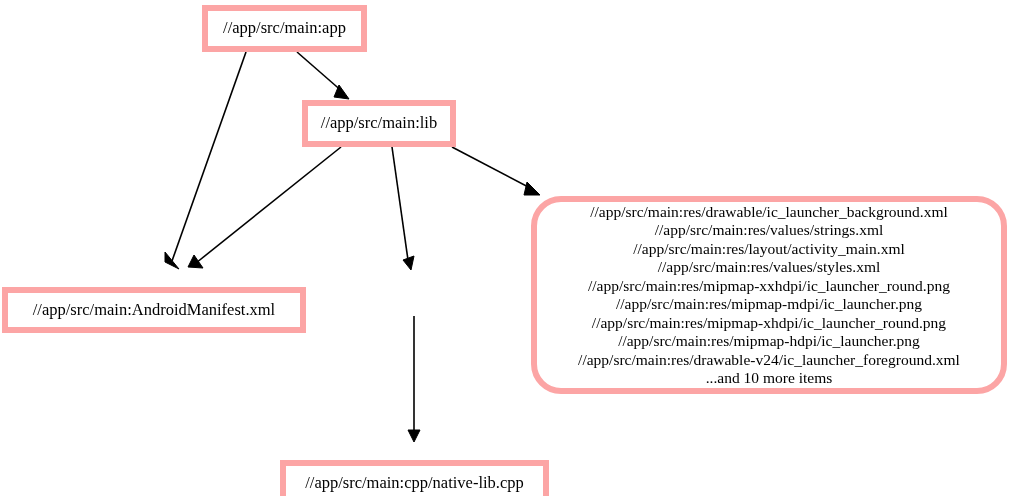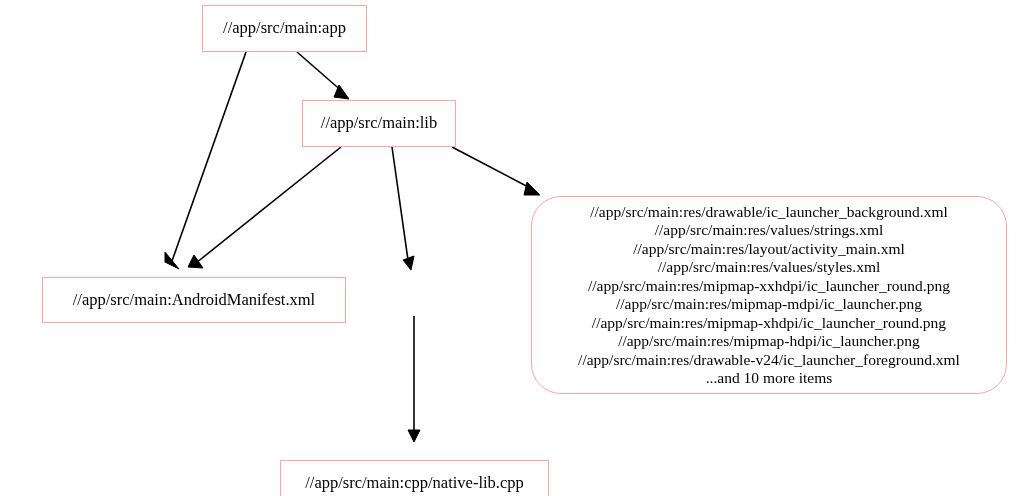--- a/index.html
+++ b/index.html
@@ -11,41 +11,41 @@
     position: relative;
     width: 1018px;
     height: 496px;
     background: #ffffff;
     overflow: hidden;
     font-family: "Liberation Serif", "DejaVu Serif", serif;
   }
   .node {
     position: absolute;
     box-sizing: border-box;
-    border: 1px solid #fca5a5;
+    border: 6px solid #fca5a5;
     background: #ffffff;
     display: flex;
     align-items: center;
     justify-content: center;
     text-align: center;
     color: #000000;
     white-space: pre;
     line-height: 1.0;
   }
   .node-single {
     font-size: 16.5px;
   }
   .node-multi {
     font-size: 15.5px;
     line-height: 18.5px;
     padding: 4px 6px;
   }
   #node-app      { left: 202px; top: 5px;   width: 165px; height: 47px; }
   #node-lib      { left: 302px; top: 100px; width: 154px; height: 47px; text-align: right; }
-  #node-manifest { left: 2px;   top: 277px; width: 304px; height: 46px; margin-left: 40px; }
+  #node-manifest { left: 2px;   top: 287px; width: 304px; height: 46px; }
   #node-jnilib   { left: 324px; top: 271px; width: 180px; height: 45px; }
   #node-res      { left: 531px; top: 196px; width: 476px; height: 198px; border-radius: 30px; }
   #node-cpp      { left: 280px; top: 460px; width: 269px; height: 47px; }
 
   #edges {
     position: absolute;
     left: 0;
     top: 0;
     width: 1018px;
     height: 496px;

